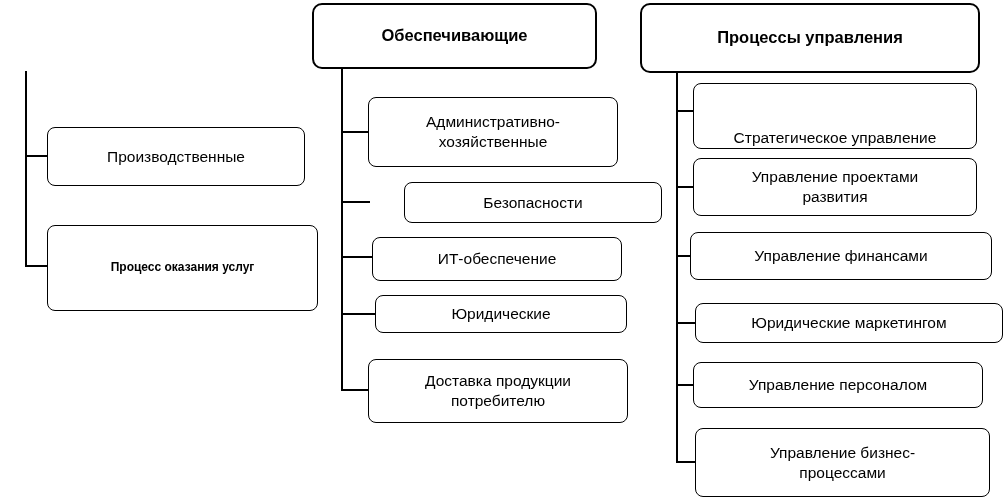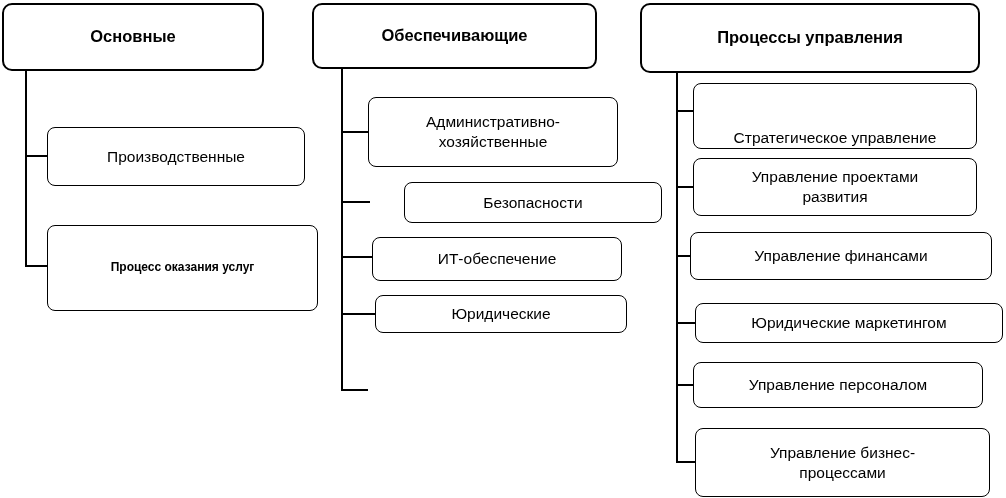--- a/index.html
+++ b/index.html
@@ -79,23 +79,20 @@
   #t3c4 { left: 695px; top: 303px; width: 308px; height: 40px; }
   #t3c5 { left: 693px; top: 362px; width: 290px; height: 46px; }
   #t3c6 { left: 695px; top: 428px; width: 295px; height: 69px; }
   #t3c6 span { max-width: 200px; text-align: center; }
 </style>
 </head>
 <body>
 
 <div id="canvas">
 
-  <div class="node header-node" id="t1h">
-    <span>Основные</span>
-  </div>
   <div class="line" id="t1-trunk"></div>
   <div class="line" id="t1-branch1"></div>
   <div class="line" id="t1-branch2"></div>
   <div class="node" id="t1c1">
     <span>Производственные</span>
   </div>
   <div class="node bold-node" id="t1c2">
     <span>Процесс оказания услуг</span>
   </div>
 
@@ -112,20 +109,23 @@
     <span>Административно-хозяйственные</span>
   </div>
   <div class="node" id="t2c2">
     <span>Безопасности</span>
   </div>
   <div class="node" id="t2c3">
     <span>ИТ-обеспечение</span>
   </div>
   <div class="node" id="t2c4">
     <span>Юридические</span>
+  </div>
+  <div class="node" id="t2c5">
+    <span>Доставка продукции потребителю</span>
   </div>
 
   <div class="node header-node" id="t3h">
     <span>Процессы управления</span>
   </div>
   <div class="line" id="t3-trunk"></div>
   <div class="line" id="t3-branch1"></div>
   <div class="line" id="t3-branch2"></div>
   <div class="line" id="t3-branch3"></div>
   <div class="line" id="t3-branch4"></div>

